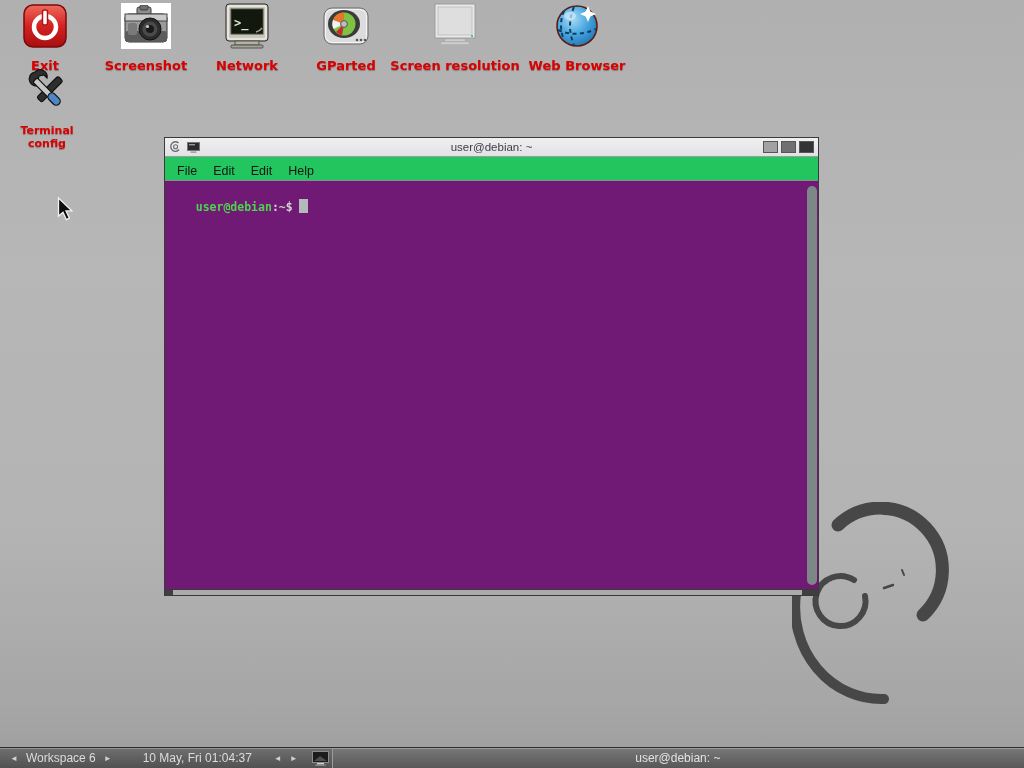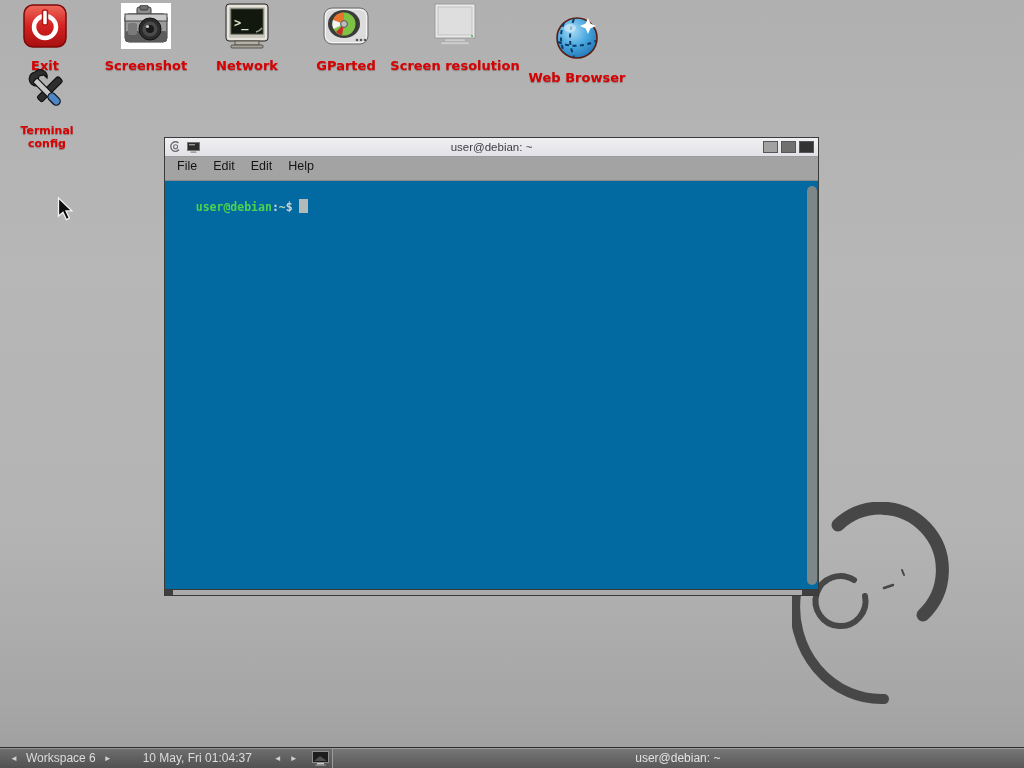--- a/index.html
+++ b/index.html
@@ -16,21 +16,21 @@
   .icon-label {
     display:block; margin-top:8px; font-weight:bold; font-size:13px;
     color:#d80000; text-shadow:0 1px 1px rgba(70,0,0,.35);
     font-family:"DejaVu Sans","Liberation Sans",sans-serif;
   }
   #cell-exit      { left:13px;  top:2px;  width:64px; }
   #cell-screenshot{ left:94px;  top:2px;  width:104px;text-align:center;}
   #cell-terminal  { left:195px; top:2px;  width:104px;}
   #cell-gparted   { left:296px; top:2px;  width:100px;}
   #cell-screenres { left:386px; top:2px;  width:138px;}
-  #cell-browser   { left:519px; top:14px;  width:116px;}
+  #cell-browser   { left:519px; top:2px;  width:116px;}
   #cell-netconfig { left:2px;   top:68px; width:90px; }
   #cell-netconfig .icon-label { font-size:11px; }
   .shot-bg { background:#fff; width:50px; height:46px; display:flex; align-items:center; justify-content:center; }
 
   
   #watermark { position:absolute; left:792px; top:502px; z-index:0; }
 
   
   #term-window {
     position:absolute; left:164px; top:137px; width:655px; height:459px;
@@ -47,27 +47,27 @@
     color:#3c3c44; pointer-events:none;
   }
   .tb-icons { display:flex; align-items:center; gap:5px; z-index:1; }
   .tb-buttons { margin-left:auto; display:flex; gap:3px; z-index:1; }
   .tb-btn { width:15px; height:12px; border:1px solid #55555a; }
   #btn-min   { background:#a2a2a2; }
   #btn-max   { background:#707070; }
   #btn-close { background:#333333; }
 
   #menubar {
-    height:24px; flex:0 0 24px; background:#a3a3a3; border-bottom:1px solid #8a8a8a;
-    display:flex; align-items:flex-start; padding-left:4px;
+    height:24px; flex:0 0 24px; background:#22c55e; border-bottom:1px solid #8a8a8a;
+    display:flex; align-items:flex-end; padding-left:4px;
   }
   .menu-item { padding:2px 8px; font-size:12.5px; color:#151515; cursor:default; }
 
   #term-area {
-    flex:1; background:#0369a1; position:relative;
+    flex:1; background:#701a75; position:relative;
     font-family:"DejaVu Sans Mono","Liberation Mono",monospace;
     font-weight:bold; font-size:11.5px; line-height:15px;
     padding:3px 16px 0 3px; white-space:pre;
   }
   .p-green { color:#4fd24f; }
   .p-gray  { color:#d4d4d4; }
   .p-tilde { color:#bcd6bc; }
   #cursor-block { display:inline-block; width:9px; height:14px; background:#b2baba; vertical-align:-2px; margin-left:6px; }
   #term-scrollbar {
     position:absolute; top:5px; bottom:4px; right:1px; width:10px;

